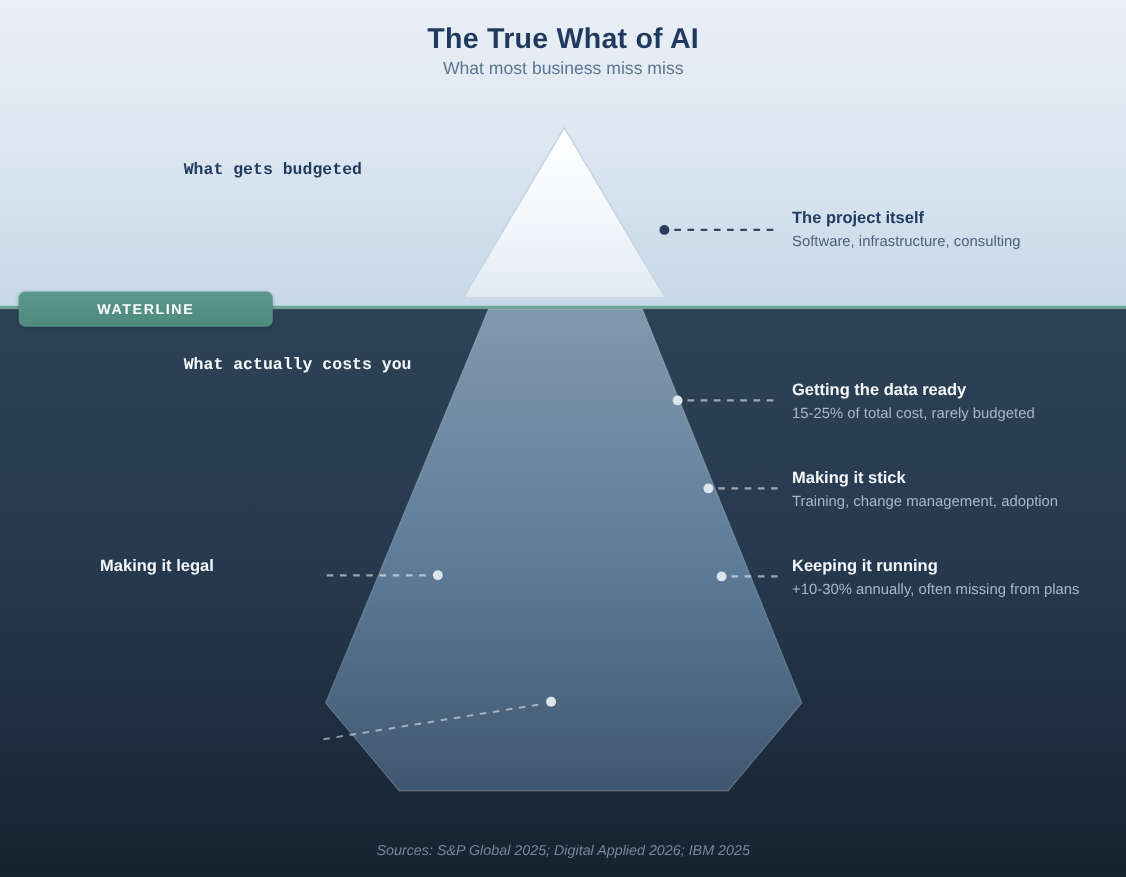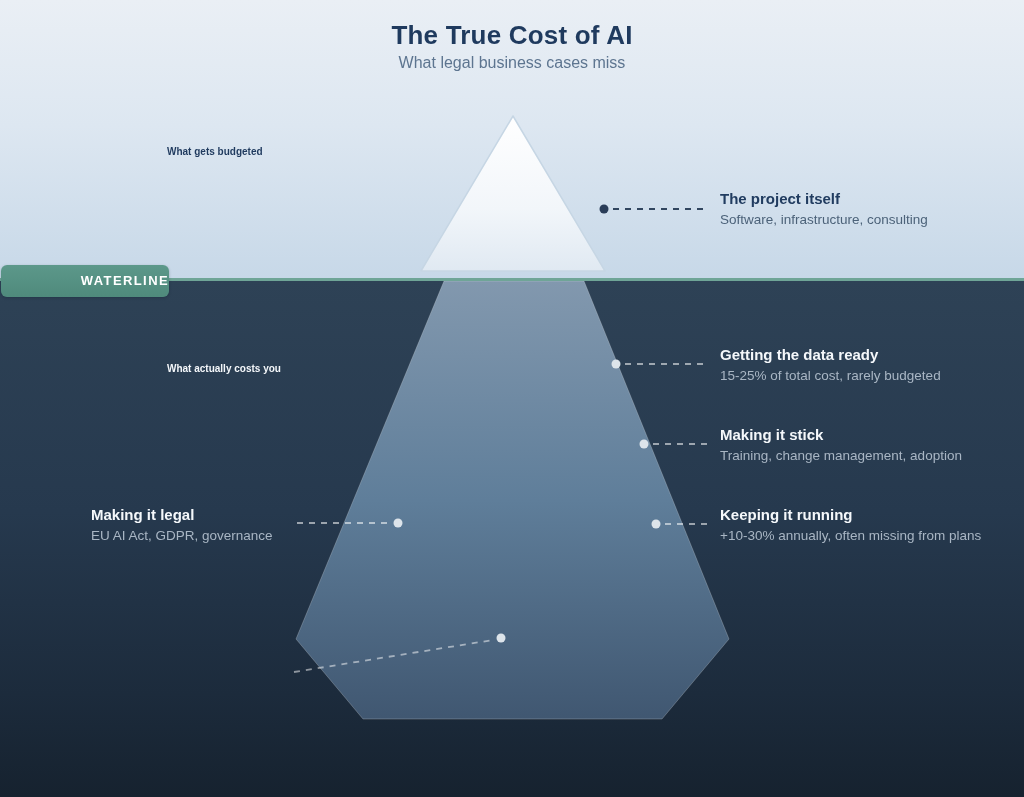--- a/index.html
+++ b/index.html
@@ -27,29 +27,29 @@
 
   .title {
     position: absolute; left: 0; right: 0; top: 20px; text-align: center;
     font-size: 26px; font-weight: 700; color: #1f3a5e; letter-spacing: 0.2px;
   }
   .subtitle {
     position: absolute; left: 0; right: 0; top: 54px; text-align: center;
     font-size: 16px; font-weight: 400; color: #5d7590;
   }
 
-  .zone-label { position: absolute; font-size: 10px; font-weight: 700; }
+  .zone-label { position: absolute; font-size: 15px; font-weight: 700; font-family: Liberation Mono, monospace; }
   .zone-label.above { left: 167px; top: 146px; color: #1f3a5e; }
-  .zone-label.below { left: 167px; top: 323px; color: #f4f7fa; margin-top: 40px; }
+  .zone-label.below { left: 167px; top: 323px; color: #f4f7fa; }
 
   .badge {
-    position: absolute; left: 1px; top: 265px; width: 168px; height: 32px;
+    position: absolute; left: 17px; top: 265px; width: 231px; height: 32px;
     background: linear-gradient(180deg, #5c988a 0%, #4f8a7c 100%);
     border-radius: 6px; color: #ffffff; font-size: 13px; font-weight: 700;
-    letter-spacing: 1.4px; text-align: right; line-height: 32px;
+    letter-spacing: 1.4px; text-align: center; line-height: 32px;
     box-shadow: 0 1px 3px rgba(10, 25, 40, 0.25);
   }
 
   .callout { position: absolute; width: 310px; }
   .callout .c-title { font-size: 15px; font-weight: 700; line-height: 20px; }
   .callout .c-sub { font-size: 13.5px; font-weight: 400; line-height: 20px; margin-top: 1px; }
   .callout.above .c-title { color: #213c60; }
   .callout.above .c-sub   { color: #4c6279; }
   .callout.below .c-title { color: #f5f8fb; }
   .callout.below .c-sub   { color: #a9b6c4; }
@@ -106,22 +106,22 @@
 
     <line x1="297" y1="523" x2="389" y2="523" stroke="rgba(255,255,255,0.55)" stroke-width="2" stroke-dasharray="6 6"></line>
     <circle cx="398" cy="523" r="4.5" fill="#dde4ea"></circle>
 
     <line x1="294" y1="672" x2="493" y2="640" stroke="rgba(255,255,255,0.5)" stroke-width="1.8" stroke-dasharray="6 6"></line>
     <circle cx="501" cy="638" r="4.5" fill="#dde4ea"></circle>
   </svg>
 
   <div class="waterline-bar"></div>
 
-  <div class="title">The True Cost of AI</div>
-  <div class="subtitle">What legal business cases miss</div>
+  <div class="title">The True What of AI</div>
+  <div class="subtitle">What most business miss miss</div>
 
   <div class="zone-label above">What gets budgeted</div>
   <div class="zone-label below">What actually costs you</div>
 
   <div class="badge">WATERLINE</div>
 
   <div class="callout above co-project">
     <div class="c-title">The project itself</div>
     <div class="c-sub">Software, infrastructure, consulting</div>
   </div>
@@ -136,20 +136,20 @@
     <div class="c-sub">Training, change management, adoption</div>
   </div>
 
   <div class="callout below co-running">
     <div class="c-title">Keeping it running</div>
     <div class="c-sub">+10-30% annually, often missing from plans</div>
   </div>
 
   <div class="callout below co-legal">
     <div class="c-title">Making it legal</div>
-    <div class="c-sub">EU AI Act, GDPR, governance</div>
   </div>
 
   <div class="callout below co-wrong">
   </div>
 
+  <div class="sources">Sources: S&amp;P Global 2025; Digital Applied 2026; IBM 2025</div>
 
 </div>
 
 </body></html>

